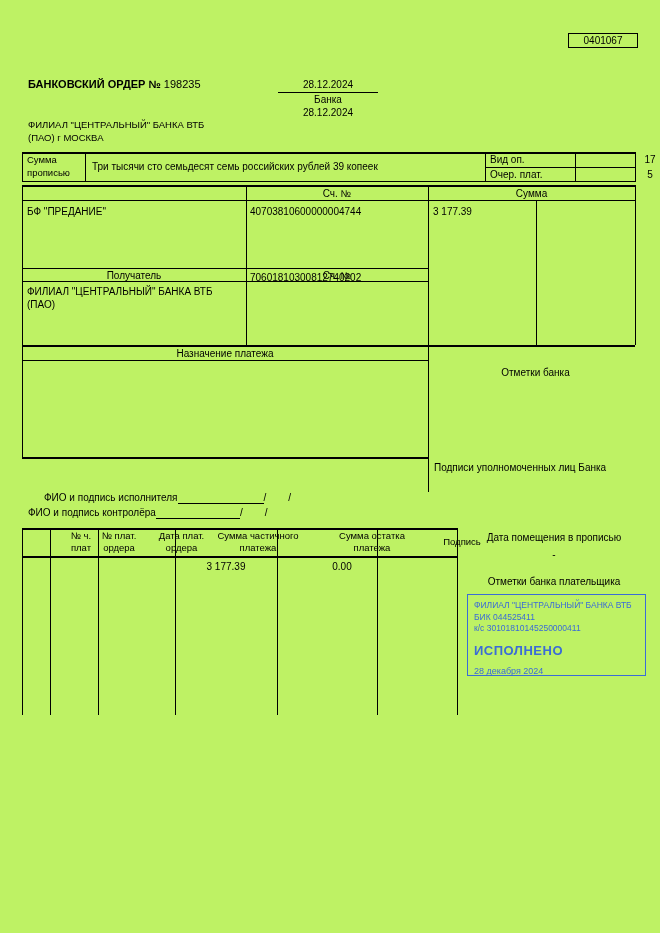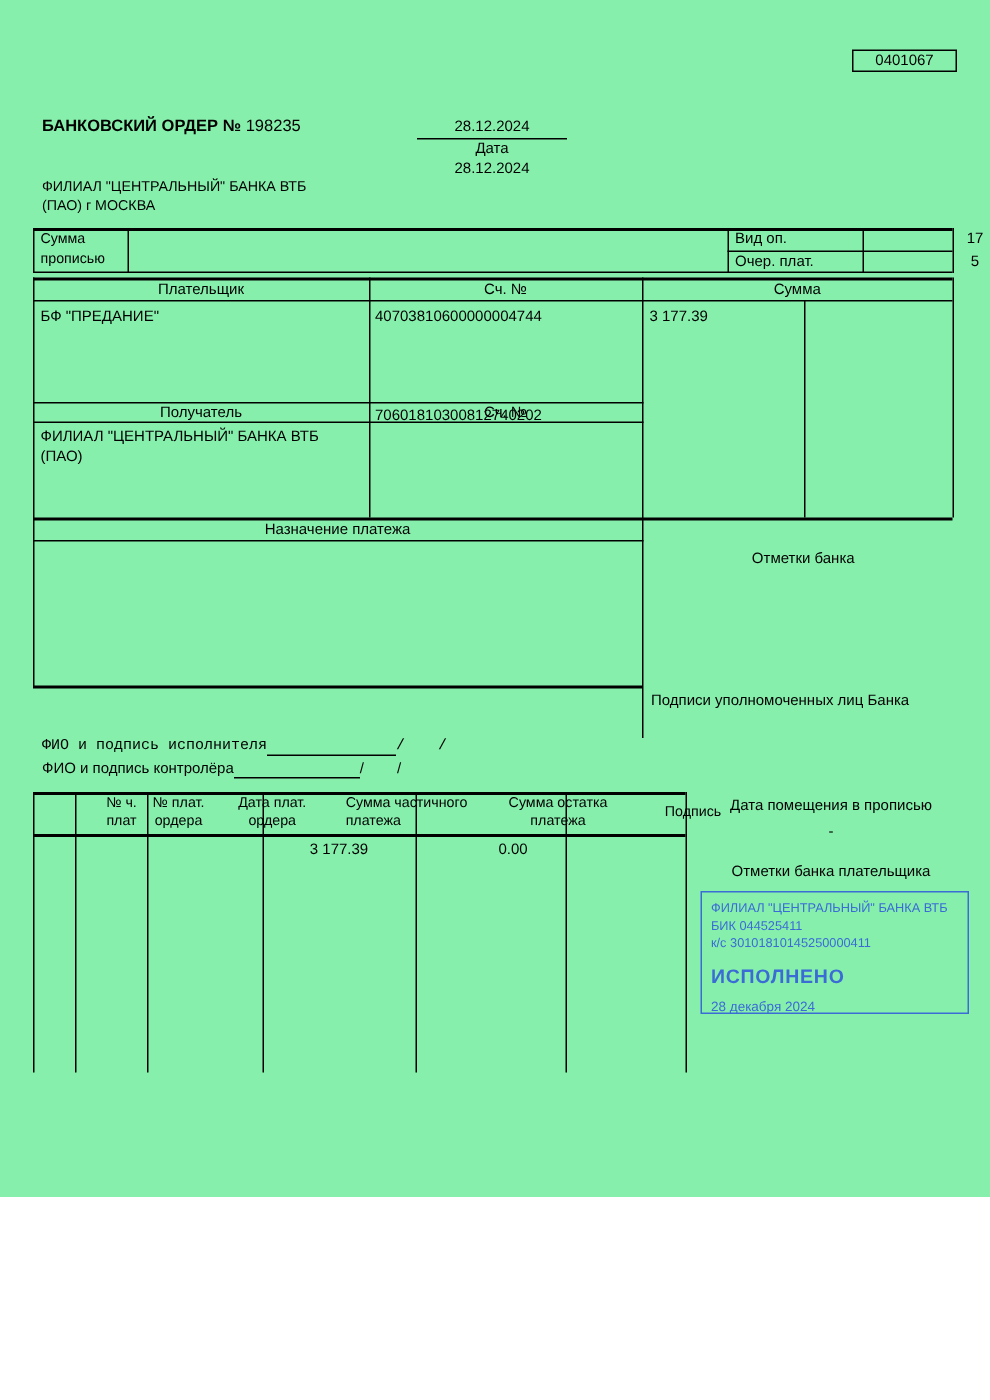--- a/index.html
+++ b/index.html
@@ -1,16 +1,16 @@
 <!DOCTYPE html>
 <html><head>
 <meta charset="utf-8">
 <style>
   html,body{margin:0;padding:0;background:#fff;}
-  .sheet{position:relative;width:660px;height:798px;background:#86efac;overflow:hidden;
+  .sheet{position:relative;width:660px;height:933px;background:#bef264;overflow:hidden;
          font-family:"Liberation Sans","DejaVu Sans",sans-serif;color:#000;}
   .hl{position:absolute;background:#000;}
   .vl{position:absolute;background:#000;width:1px;}
   .t{position:absolute;font-size:10px;line-height:13px;white-space:nowrap;}
   .c{text-align:center;}
   .sm{font-size:9.5px;line-height:12.5px;}
   .pre{white-space:pre-line;}
   .wrap{white-space:normal;}
   .b{font-weight:bold;}
   .flexc{display:flex;align-items:center;}
@@ -36,76 +36,76 @@
     <span>0401067</span>
   </div>
 
   <div class="t" style="left:28px;top:78px;font-size:11px;">
     <span class="b">БАНКОВСКИЙ ОРДЕР №</span>
     <span>198235</span>
   </div>
 
   <div class="datebox">
     <div class="ul">28.12.2024</div>
-    <div>Дата</div>
+    <div>Банка</div>
     <div>28.12.2024</div>
   </div>
 
   <div class="t sm pre" style="left:28px;top:119px;">ФИЛИАЛ "ЦЕНТРАЛЬНЫЙ" БАНКА ВТБ
 (ПАО) г МОСКВА</div>
 
   <div class="hl" style="left:22px;top:152px;width:613px;height:2px;"></div>
   <div class="hl" style="left:485px;top:167px;width:150px;height:1px;"></div>
   <div class="hl" style="left:22px;top:181px;width:613px;height:1px;"></div>
   <div class="vl" style="left:22px;top:152px;height:30px;"></div>
   <div class="vl" style="left:85px;top:152px;height:30px;"></div>
   <div class="vl" style="left:485px;top:152px;height:30px;"></div>
   <div class="vl" style="left:575px;top:152px;height:30px;"></div>
   <div class="vl" style="left:635px;top:152px;height:30px;"></div>
 
   <div class="t sm pre" style="left:27px;top:154px;">Сумма
 прописью</div>
+  <div class="t flexc" style="left:92px;top:152px;height:29px;">Три тысячи сто семьдесят семь российских рублей 39 копеек</div>
   <div class="t flexc" style="left:490px;top:152px;height:15px;">Вид оп.</div>
   <div class="t flexcc" style="left:575px;top:152px;width:60px;height:15px;">17</div>
   <div class="t flexc" style="left:490px;top:167px;height:14px;">Очер. плат.</div>
   <div class="t flexcc" style="left:575px;top:167px;width:60px;height:14px;">5</div>
 
   <div class="hl" style="left:22px;top:185px;width:613px;height:2px;"></div>
   <div class="hl" style="left:22px;top:200px;width:613px;height:1px;"></div>
   <div class="hl" style="left:22px;top:268px;width:407px;height:1px;"></div>
   <div class="hl" style="left:22px;top:281px;width:407px;height:1px;"></div>
   <div class="hl" style="left:22px;top:345px;width:613px;height:2px;"></div>
   <div class="hl" style="left:22px;top:360px;width:407px;height:1px;"></div>
   <div class="hl" style="left:22px;top:457px;width:406px;height:2px;"></div>
   <div class="vl" style="left:22px;top:185px;height:273px;"></div>
   <div class="vl" style="left:246px;top:185px;height:160px;"></div>
   <div class="vl" style="left:428px;top:185px;height:307px;"></div>
   <div class="vl" style="left:536px;top:200px;height:145px;"></div>
   <div class="vl" style="left:635px;top:185px;height:160px;"></div>
 
-  <div class="t c" style="left:22px;top:187px;width:224px;">Плательщик</div>
   <div class="t c" style="left:246px;top:187px;width:182px;">Сч. №</div>
   <div class="t c" style="left:428px;top:187px;width:207px;">Сумма</div>
 
   <div class="t" style="left:27px;top:205px;">БФ "ПРЕДАНИЕ"</div>
   <div class="t" style="left:250px;top:205px;">40703810600000004744</div>
   <div class="t" style="left:433px;top:205px;">3 177.39</div>
 
   <div class="t c" style="left:22px;top:269px;width:224px;">Получатель</div>
   <div class="t c" style="left:246px;top:269px;width:182px;">Сч. №</div>
 
   <div class="t pre" style="left:27px;top:285px;">ФИЛИАЛ "ЦЕНТРАЛЬНЫЙ" БАНКА ВТБ
 (ПАО)</div>
   <div class="t" style="left:250px;top:271px;">70601810300812740202</div>
 
   <div class="t c" style="left:22px;top:347px;width:406px;">Назначение платежа</div>
   <div class="t c" style="left:432px;top:366px;width:207px;">Отметки банка</div>
   <div class="t" style="left:434px;top:461px;">Подписи уполномоченных лиц Банка</div>
 
-  <div class="fio" style="left:28px;top:491px;font-family:Liberation Mono, monospace;">
+  <div class="fio" style="left:44px;top:491px;">
     <span>ФИО и подпись исполнителя</span>
     <span class="fill" style="width:86px;"></span>
     <span>/</span>
     <span style="display:inline-block;width:22px;"></span>
     <span>/</span>
   </div>
   <div class="fio" style="left:28px;top:506px;">
     <span>ФИО и подпись контролёра</span>
     <span class="fill" style="width:84px;"></span>
     <span>/</span>
@@ -122,21 +122,21 @@
   <div class="vl" style="left:277px;top:528px;height:187px;"></div>
   <div class="vl" style="left:377px;top:528px;height:187px;"></div>
   <div class="vl" style="left:457px;top:528px;height:187px;"></div>
 
   <div class="t sm pre flexcc" style="left:22px;top:529px;width:28px;height:26px;text-align:center;">№ ч.
 плат</div>
   <div class="t sm pre flexcc" style="left:50px;top:529px;width:48px;height:26px;text-align:center;">№ плат.
 ордера</div>
   <div class="t sm pre flexcc" style="left:98px;top:529px;width:77px;height:26px;text-align:center;">Дата плат.
 ордера</div>
-  <div class="t sm pre flexcc" style="left:175px;top:529px;width:102px;height:26px;text-align:left;">Сумма частичного
+  <div class="t sm pre flexcc" style="left:162px;top:529px;width:102px;height:26px;text-align:center;">Сумма частичного
 платежа</div>
   <div class="t sm pre flexcc" style="left:277px;top:529px;width:100px;height:26px;text-align:center;">Сумма остатка
 платежа</div>
   <div class="t sm pre flexcc" style="left:377px;top:529px;width:80px;height:26px;text-align:center;">Подпись</div>
 
   <div class="t c" style="left:175px;top:560px;width:102px;">3 177.39</div>
   <div class="t c" style="left:292px;top:560px;width:100px;">0.00</div>
 
   <div class="t c" style="left:470px;top:531px;width:168px;">Дата помещения в прописью</div>
   <div class="t c" style="left:470px;top:548px;width:168px;">-</div>

